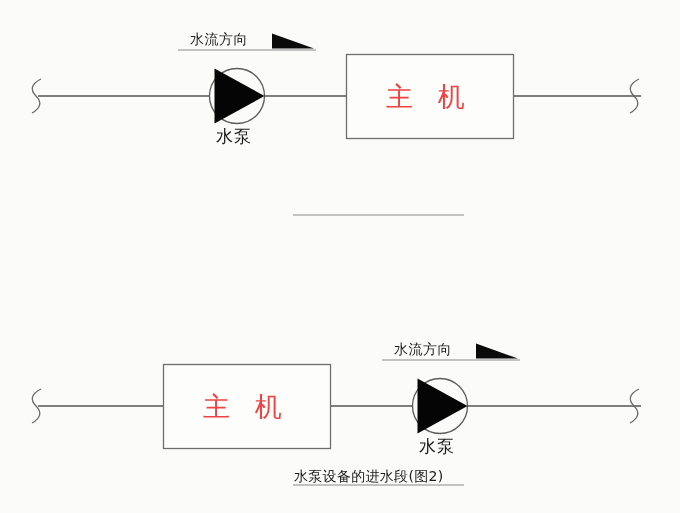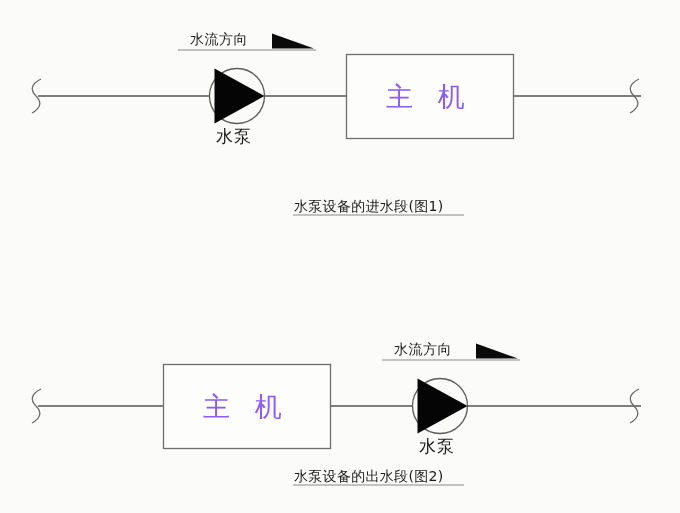--- a/index.html
+++ b/index.html
@@ -35,21 +35,21 @@
   }
   .lbl-pump {
     font-size: 17px;
     font-family: Liberation Mono, monospace;
     letter-spacing: 1px;
   }
   .lbl-host {
     font-size: 27px;
     font-family: "Liberation Serif", "DejaVu Serif", serif;
     letter-spacing: 9px;
-    color: #8b5cf6;
+    color: #ef4444;
   }
   .lbl-caption {
     font-size: 14px;
     font-family: "DejaVu Sans", "Liberation Sans", sans-serif;
     color: #1b1b1b;
     letter-spacing: 0.3px;
   }
 </style>
 </head>
 <body>
@@ -106,23 +106,22 @@
       <line x1="293" y1="485" x2="464" y2="485" stroke="#8a8a8a" stroke-width="1.2"></line>
     </g>
   </svg>
 
   <div class="lbl lbl-flow" style="left:190px; top:31px;">水流方向</div>
 
   <div class="lbl lbl-pump" style="left:216px; top:125px;">水泵</div>
 
   <div class="lbl lbl-host" style="left:386px; top:79px;">主 机</div>
 
-  <div class="lbl lbl-caption" style="left:294px; top:198px;">水泵设备的进水段(图1)</div>
 
   <div class="lbl lbl-flow" style="left:394px; top:341px;">水流方向</div>
 
   <div class="lbl lbl-pump" style="left:419px; top:435px;">水泵</div>
 
   <div class="lbl lbl-host" style="left:203px; top:389px;">主 机</div>
 
-  <div class="lbl lbl-caption" style="left:294px; top:468px;">水泵设备的出水段(图2)</div>
+  <div class="lbl lbl-caption" style="left:294px; top:468px;">水泵设备的进水段(图2)</div>
 
 </div>
 
 </body></html>

